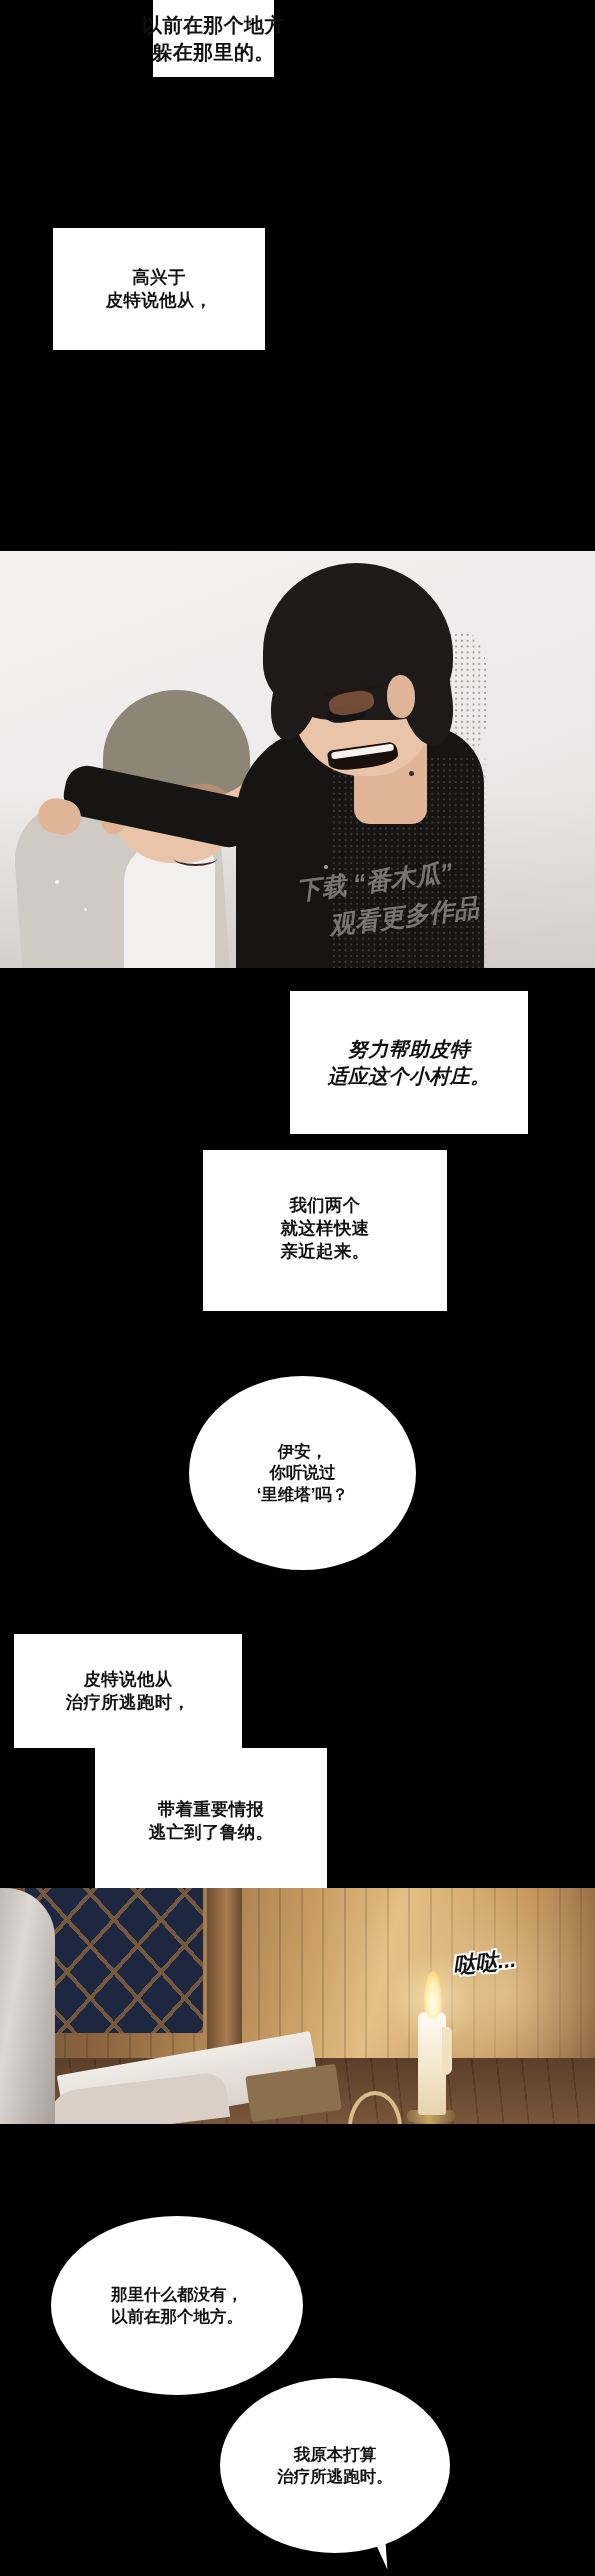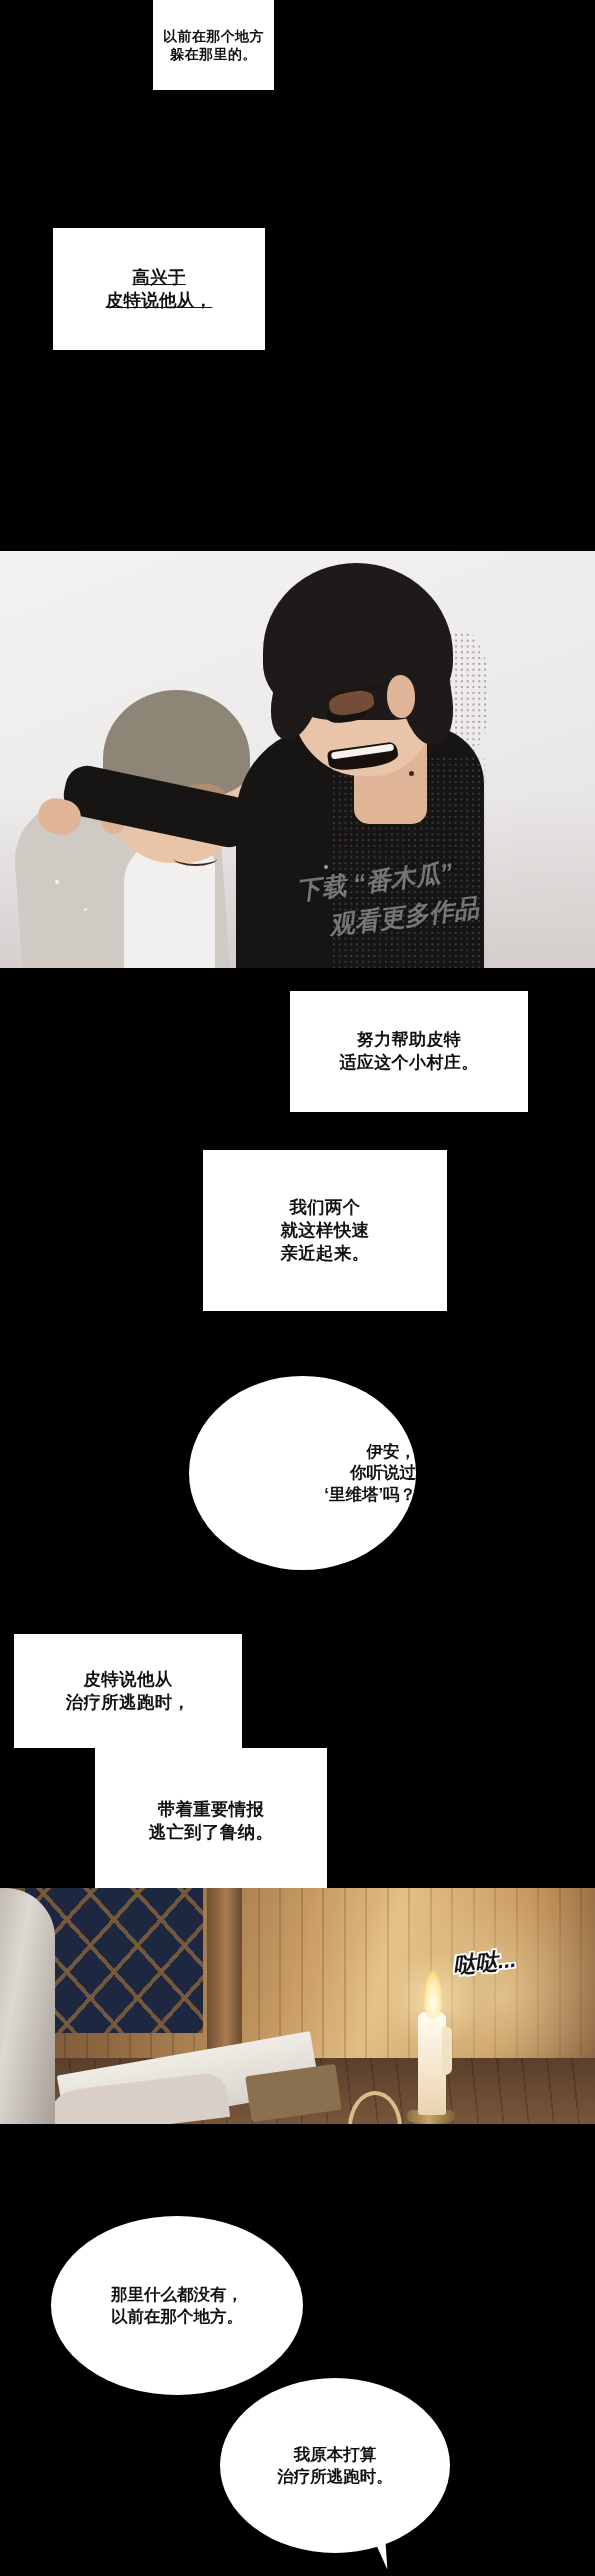--- a/index.html
+++ b/index.html
@@ -181,26 +181,26 @@
     text-shadow:
       -1.7px 0 #fff, 1.7px 0 #fff, 0 -1.7px #fff, 0 1.7px #fff,
       -1.7px -1.7px #fff, 1.7px -1.7px #fff, -1.7px 1.7px #fff, 1.7px 1.7px #fff;
   }
 </style>
 </head>
 <body>
 
 <div id="page">
 
-  <div class="caption" style="left:153px; top:0px; width:121px; height:90px; font-size:14px;">
+  <div class="caption" style="left:153px; top:0px; width:121px; height:77px; font-size:20px;">
     <span class="line">以前在那个地方</span>
     <span class="line">躲在那里的。</span>
   </div>
 
-  <div class="caption" style="left:53px; top:228px; width:212px; height:122px; font-size:17.4px;text-decoration:underline;">
+  <div class="caption" style="left:53px; top:228px; width:212px; height:122px; font-size:17.4px;">
     <span class="line">高兴于</span>
     <span class="line">皮特说他从，</span>
   </div>
 
 
   <div class="panel" id="panel-hug" style="top:551px; height:417px;">
 
     <div class="p1-floorshadow"></div>
 
     <div class="halftone" style="left:430px; top:81px; width:58px; height:124px; border-radius:40%;"></div>
@@ -246,32 +246,32 @@
     <div style="position:absolute; left:409px; top:220px; width:5px; height:5px; background:#3a2a22; border-radius:50%;"></div>
 
     <div style="position:absolute; left:55px; top:329px; width:4.1px;height:4.1px;background:#fff;border-radius:50%;opacity:.8;"></div>
     <div style="position:absolute; left:84px; top:357px; width:3.3px;height:3.3px;background:#fff;border-radius:50%;opacity:.7;"></div>
     <div style="position:absolute; left:324px; top:314px; width:4.1px;height:4.1px;background:#fff;border-radius:50%;opacity:.6;"></div>
 
     <div class="watermark" style="left:296px; top:314px; font-size:25px;">下载 “番木瓜”</div>
     <div class="watermark" style="left:329px; top:349px; font-size:25px;">观看更多作品</div>
   </div>
 
-  <div class="caption" style="left:290px; top:991px; width:238px; height:121px; font-size:17px;">
+  <div class="caption" style="left:290px; top:991px; width:238px; height:143px; font-size:20px;font-style:italic;">
     <span class="line">努力帮助皮特</span>
     <span class="line">适应这个小村庄。</span>
   </div>
 
-  <div class="caption" style="left:203px; top:1150px; width:244px; height:161px; font-size:17.4px;">
+  <div class="caption" style="left:203px; top:1150px; width:244px; height:161px; font-size:17.4px;font-family:Liberation Mono, monospace;">
     <span class="line">我们两个</span>
     <span class="line">就这样快速</span>
     <span class="line">亲近起来。</span>
   </div>
 
-  <div class="balloon" style="left:189px; top:1376px; width:227px; height:194px; font-size:16.5px;align-items:flex-end;">
+  <div class="balloon" style="left:189px; top:1376px; width:227px; height:194px; font-size:16.5px;">
     <span class="line">伊安，</span>
     <span class="line">你听说过</span>
     <span class="line">‘里维塔’吗？</span>
   </div>
 
   <div class="caption" style="left:95px; top:1748px; width:232px; height:145px; font-size:17.4px;">
     <span class="line">带着重要情报</span>
     <span class="line">逃亡到了鲁纳。</span>
   </div>
 

